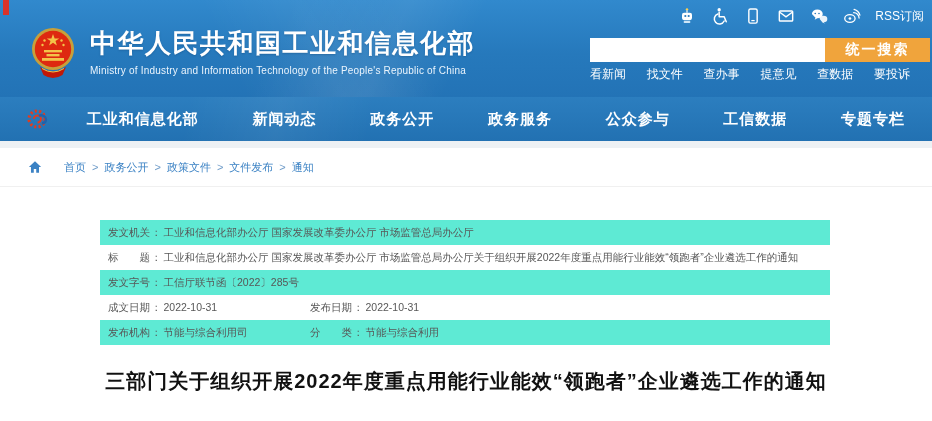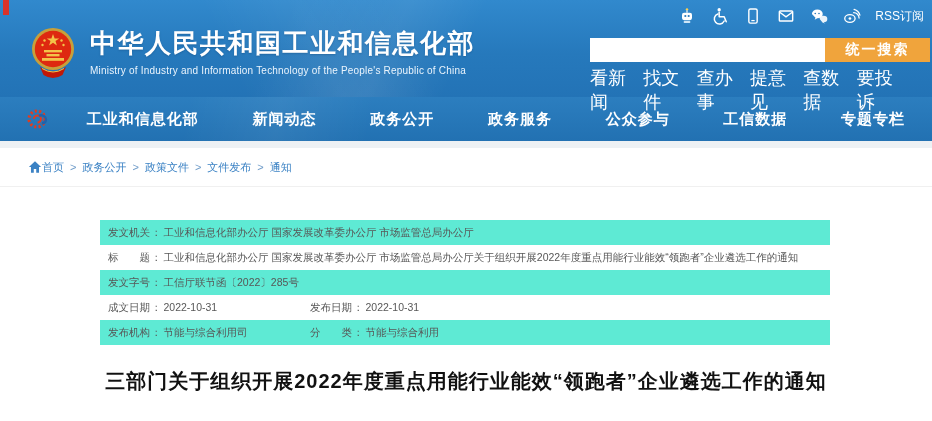--- a/index.html
+++ b/index.html
@@ -24,35 +24,35 @@
   .brand-text{margin-top:3px;}
   .site-title{color:#fff;font-size:26px;font-weight:bold;letter-spacing:1.5px;line-height:1.2;
     text-shadow:0 1px 2px rgba(0,40,80,.25);}
   .site-subtitle{color:#eaf4fd;font-size:10px;margin-top:6px;letter-spacing:.2px;}
 
   .search-bar{position:absolute;left:590px;top:38px;width:340px;height:24px;display:flex;z-index:3;}
   .search-input{width:235px;height:24px;border:none;outline:none;background:#fff;padding:0 6px;box-sizing:border-box;font-size:12px;}
   .search-button{width:105px;height:24px;border:none;background:#f0a43c;color:#fff;
     font-size:14px;font-weight:bold;letter-spacing:2px;cursor:pointer;font-family:Liberation Mono, monospace;}
   .quick-links{position:absolute;left:590px;top:66px;width:320px;display:flex;justify-content:space-between;z-index:3;}
-  .quick-link{color:#fff;font-size:18px;cursor:pointer;}
+  .quick-link{color:#fff;font-size:12px;cursor:pointer;}
 
   
   .navbar{position:absolute;left:0;top:97px;width:932px;height:44px;
     background:linear-gradient(180deg,#2c7ebf 0%,#2271b2 100%);display:flex;align-items:center;}
   .navbar::after{content:"";position:absolute;inset:0;pointer-events:none;
     background:linear-gradient(100deg,transparent 20%,rgba(255,255,255,.06) 30%,transparent 40%);}
   .nav-logo{position:absolute;left:26px;top:10px;width:24px;height:24px;z-index:2;}
   .nav-items{display:flex;flex:1;margin-left:60px;justify-content:space-around;z-index:2;}
   .nav-item{color:#fff;font-size:15px;font-weight:600;letter-spacing:1px;cursor:pointer;}
 
   .sub-strip{position:absolute;left:0;top:141px;width:932px;height:7px;background:#edf1f4;}
 
   
-  .breadcrumb{position:absolute;left:28px;top:157px;height:20px;display:flex;align-items:center;gap:0;
+  .breadcrumb{position:absolute;left:28px;top:157px;height:20px;display:flex;align-items:center;gap:22px;
     font-size:11px;color:#3b82c4;z-index:2;}
   .bc-home{width:14px;height:14px;display:inline-flex;cursor:pointer;}
   .bc-link{cursor:pointer;}
   .bc-sep{color:#6f9cc9;}
   .divider{position:absolute;left:0;top:186px;width:932px;height:1px;background:#f0f0f0;}
 
   
   .meta-table{position:absolute;left:100px;top:220px;width:730px;}
   .mt-row{position:relative;height:25px;line-height:25px;padding-left:8px;box-sizing:border-box;
     font-size:10.5px;color:#575757;white-space:nowrap;}

